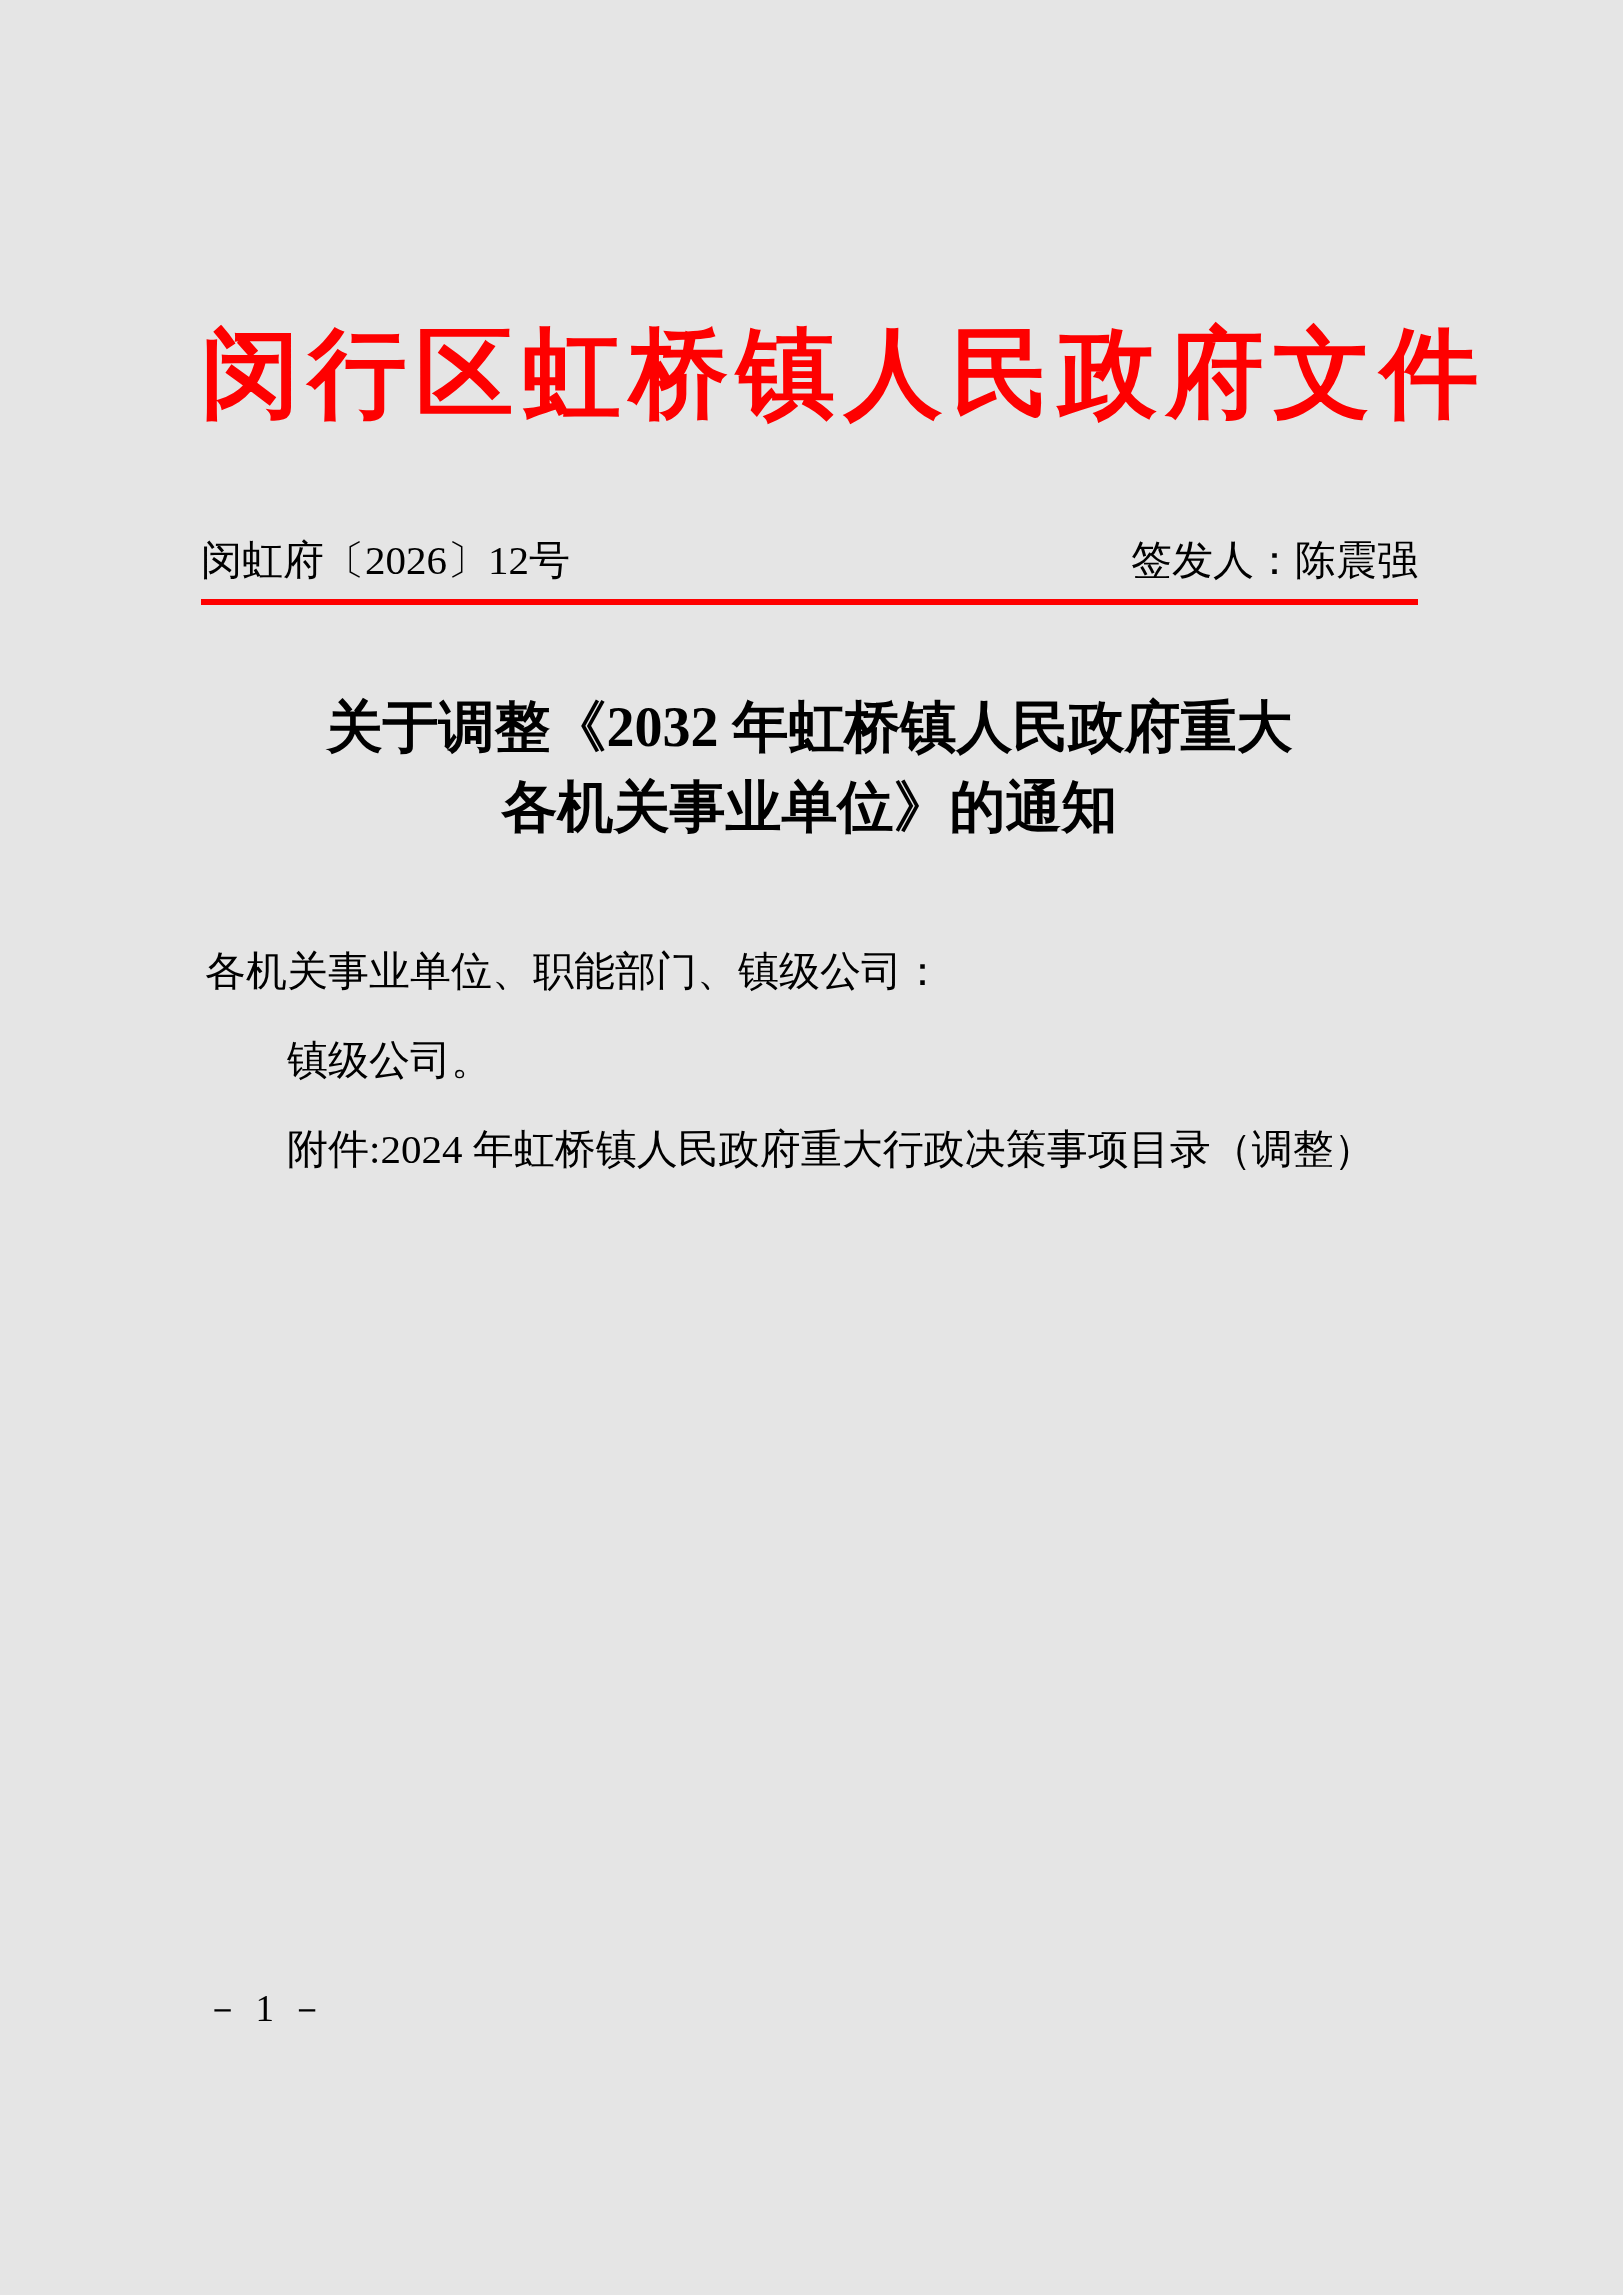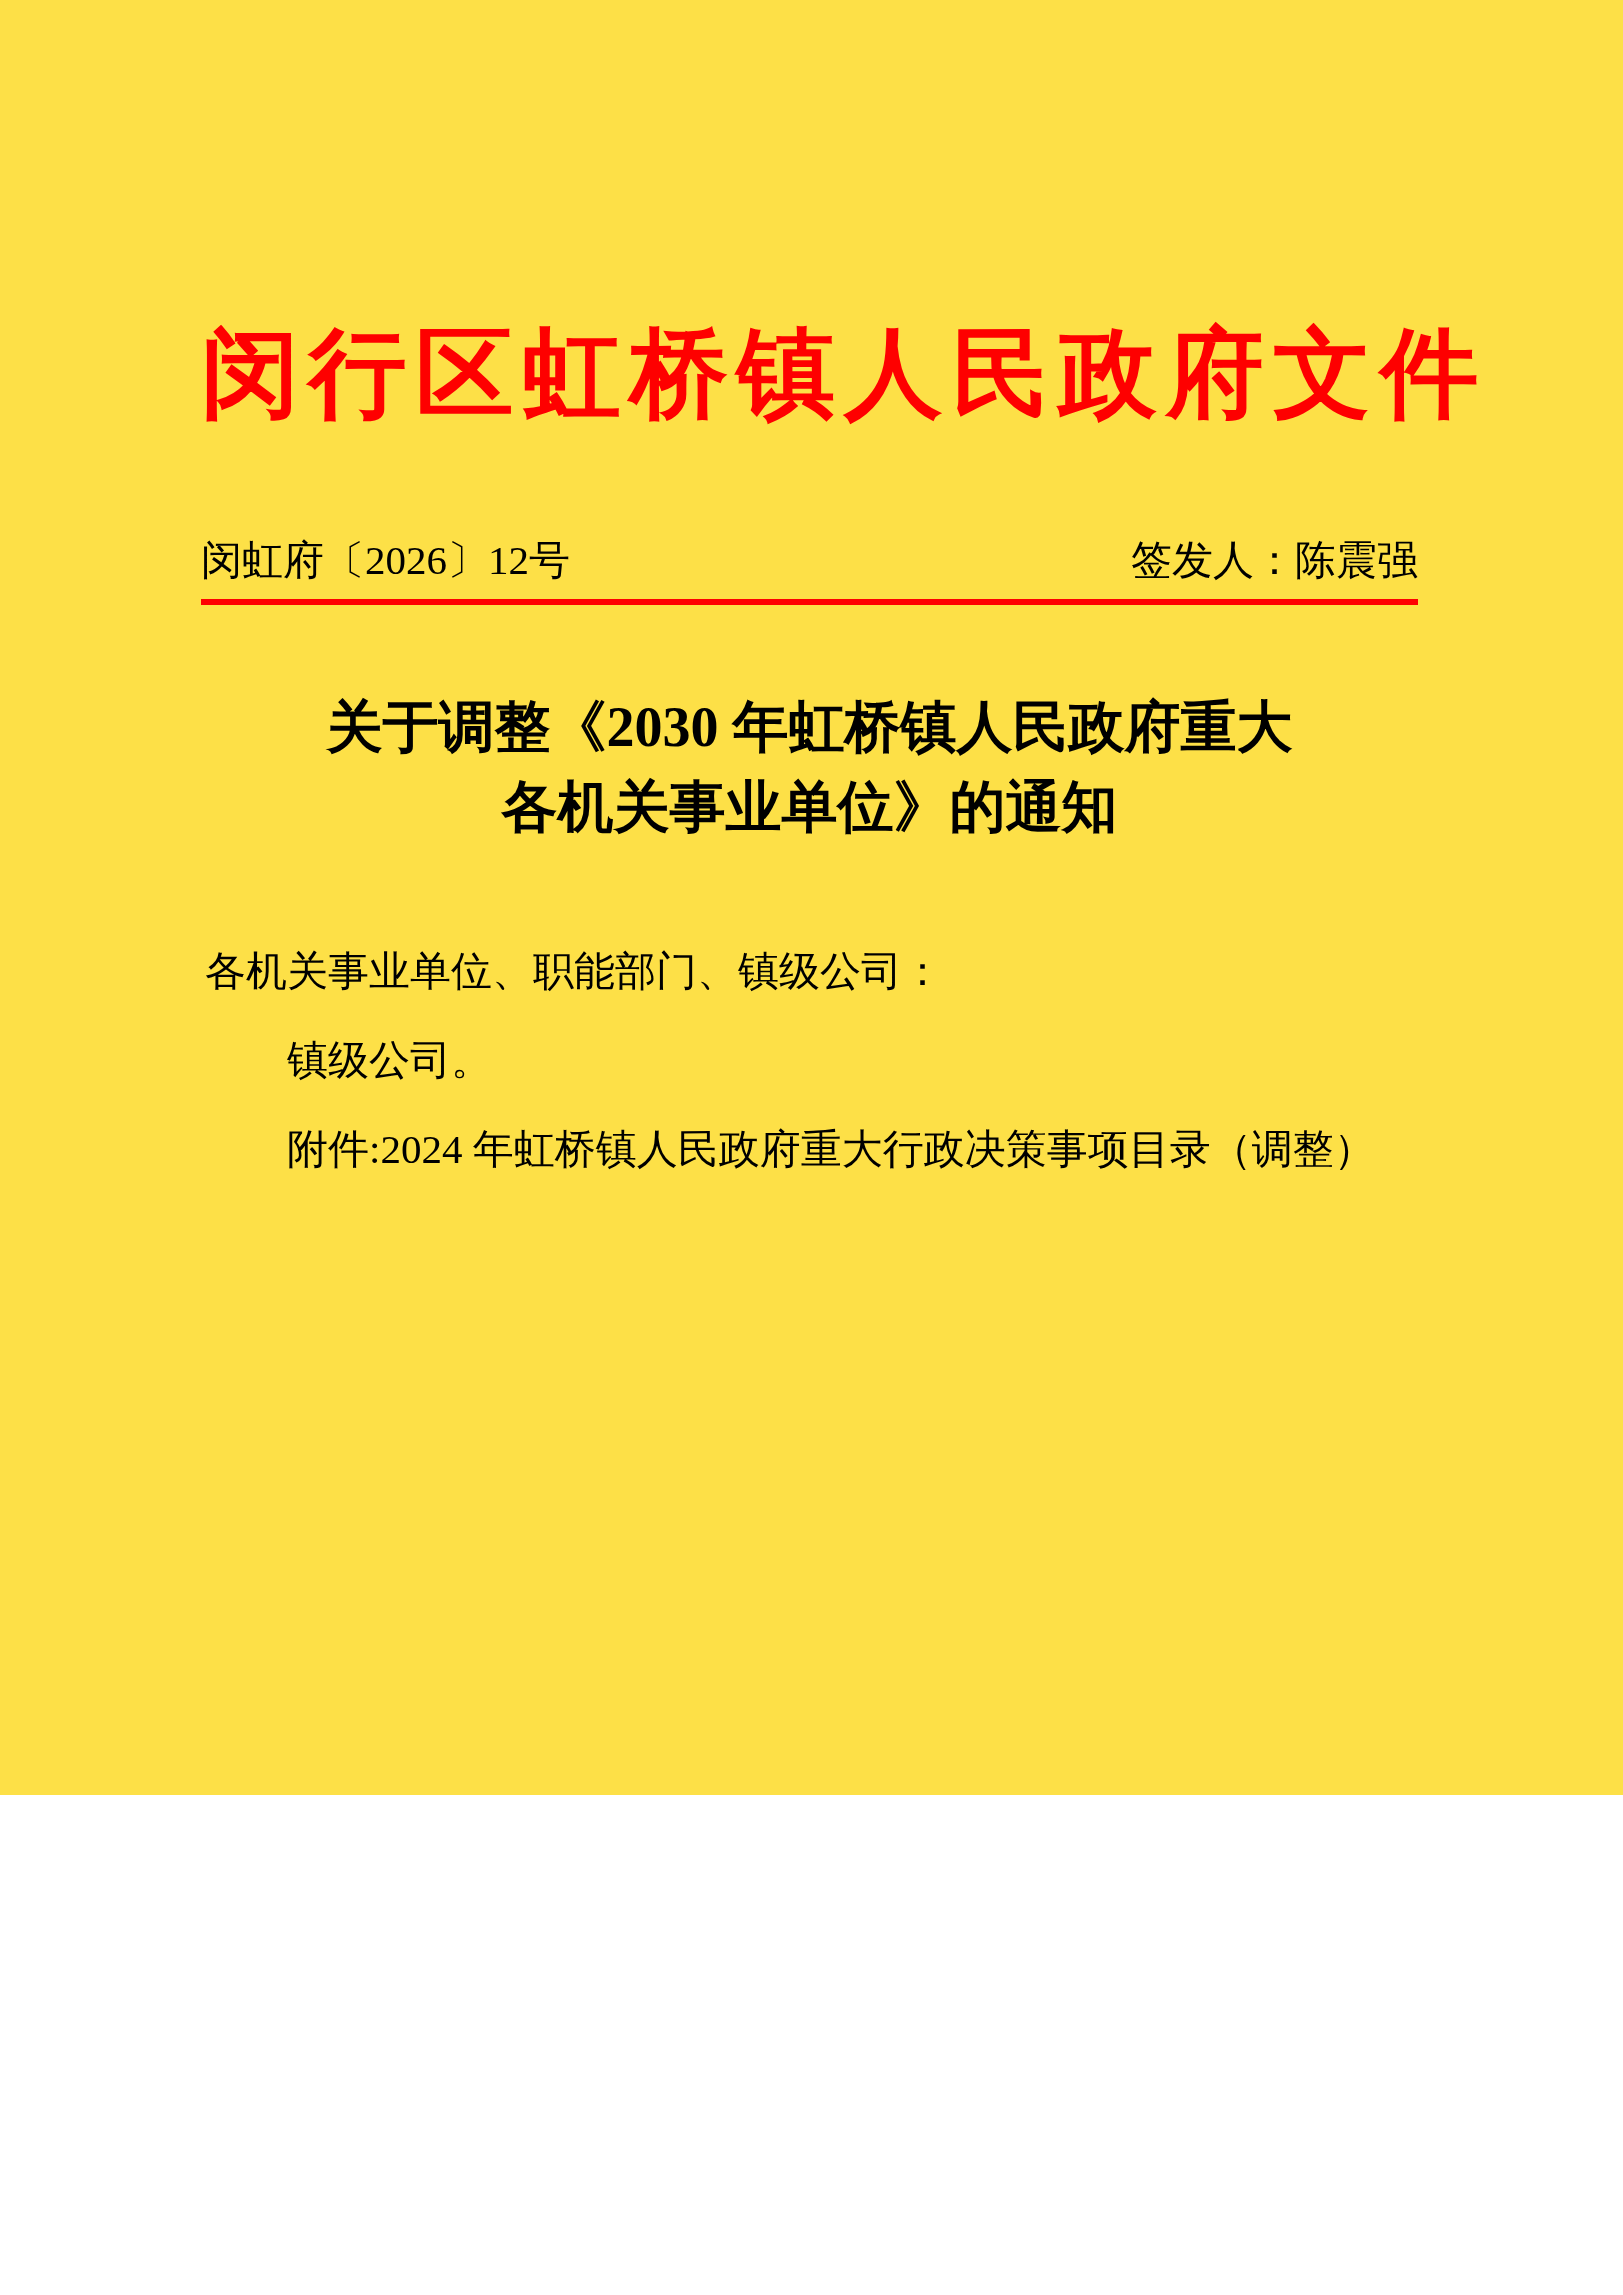--- a/index.html
+++ b/index.html
@@ -3,22 +3,22 @@
 <meta charset="utf-8">
 <style>
   html, body {
     margin: 0;
     padding: 0;
     background: #ffffff;
   }
   .page {
     position: relative;
     width: 1623px;
-    height: 1795px;
-    background: #fde047;
+    height: 2295px;
+    background: #e5e5e5;
     font-family: "Liberation Serif", "DejaVu Serif", serif;
     color: #000000;
     overflow: hidden;
   }
   .content {
     position: absolute;
     left: 201px;
     top: 0;
     width: 1217px;
   }
@@ -88,21 +88,21 @@
     <h1 class="red-header">闵行区虹桥镇人民政府文件</h1>
 
     <div class="docnum-row">
       <span>闵虹府〔2026〕12号</span>
       <span>签发人：陈震强</span>
     </div>
 
     <div class="red-rule"></div>
 
     <h2 class="doc-title">
-      <span>关于调整《2030 年虹桥镇人民政府重大</span><br>
+      <span>关于调整《2032 年虹桥镇人民政府重大</span><br>
       <span>各机关事业单位》的通知</span>
     </h2>
 
     <div class="body-text">
       <p>各机关事业单位、职能部门、镇级公司：</p>
       <p class="indent">镇级公司。</p>
       <p class="indent attachment">附件:2024 年虹桥镇人民政府重大行政决策事项目录（调整）</p>
     </div>
 
   </div>

